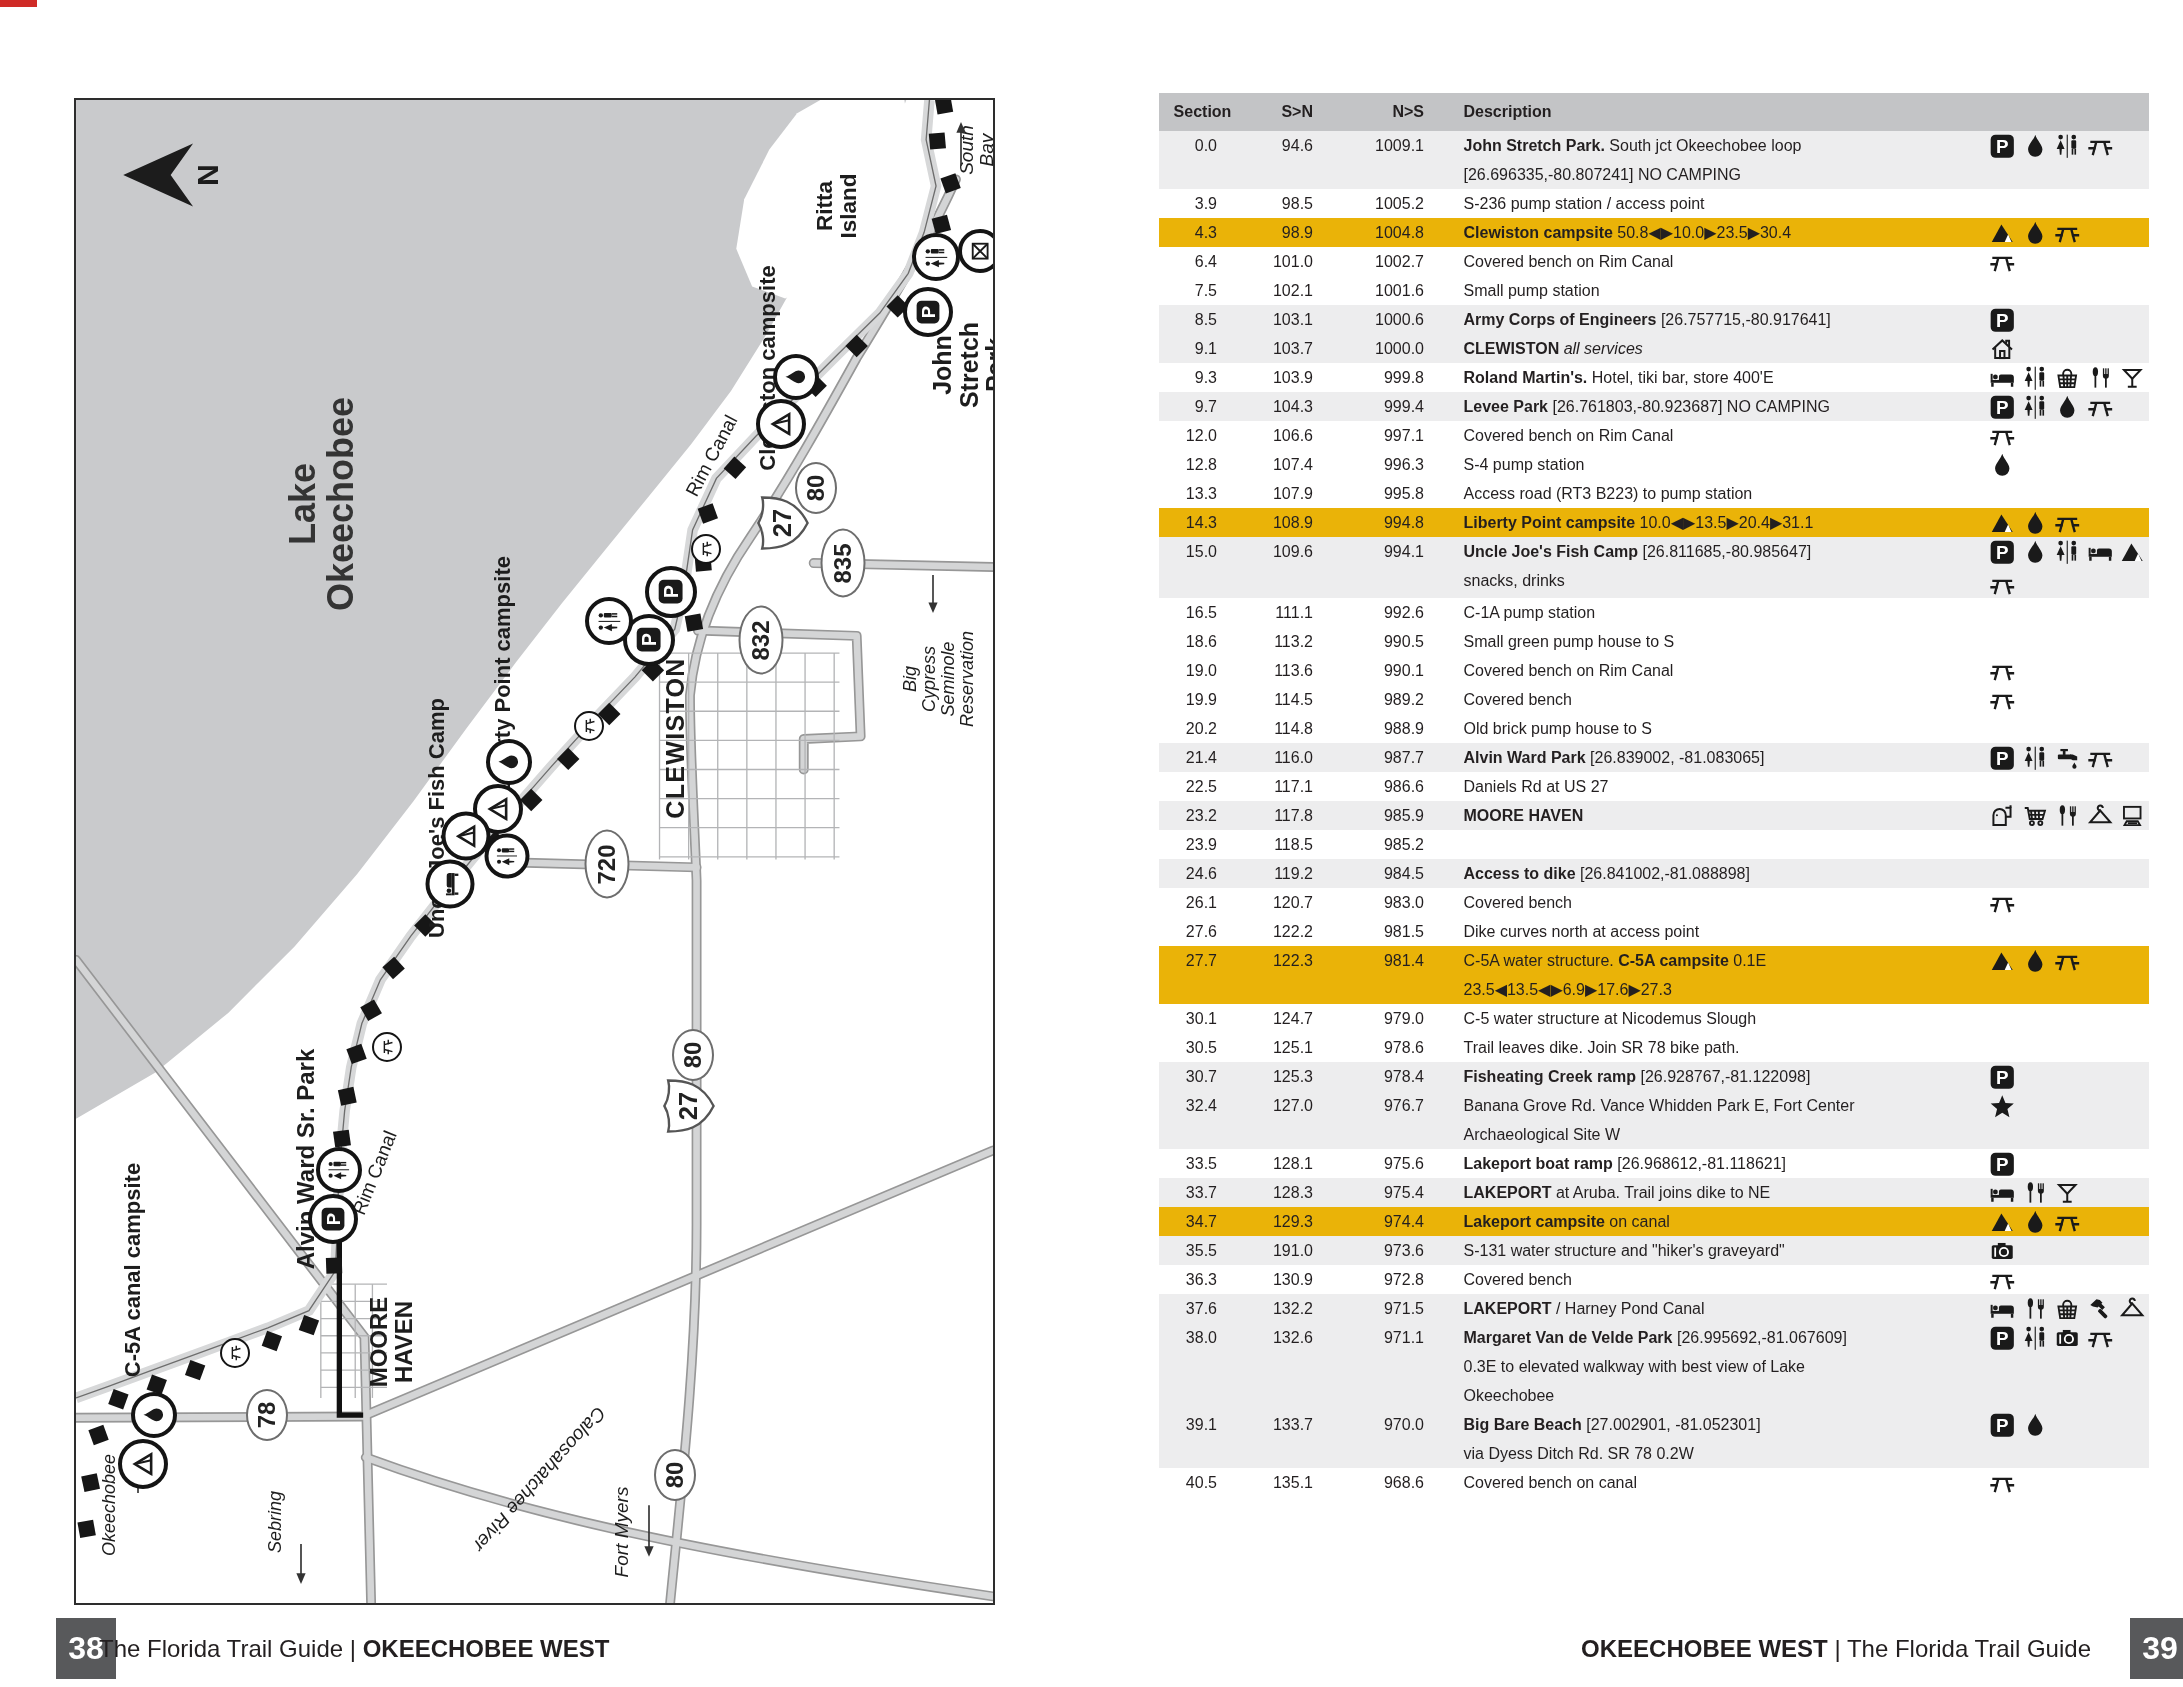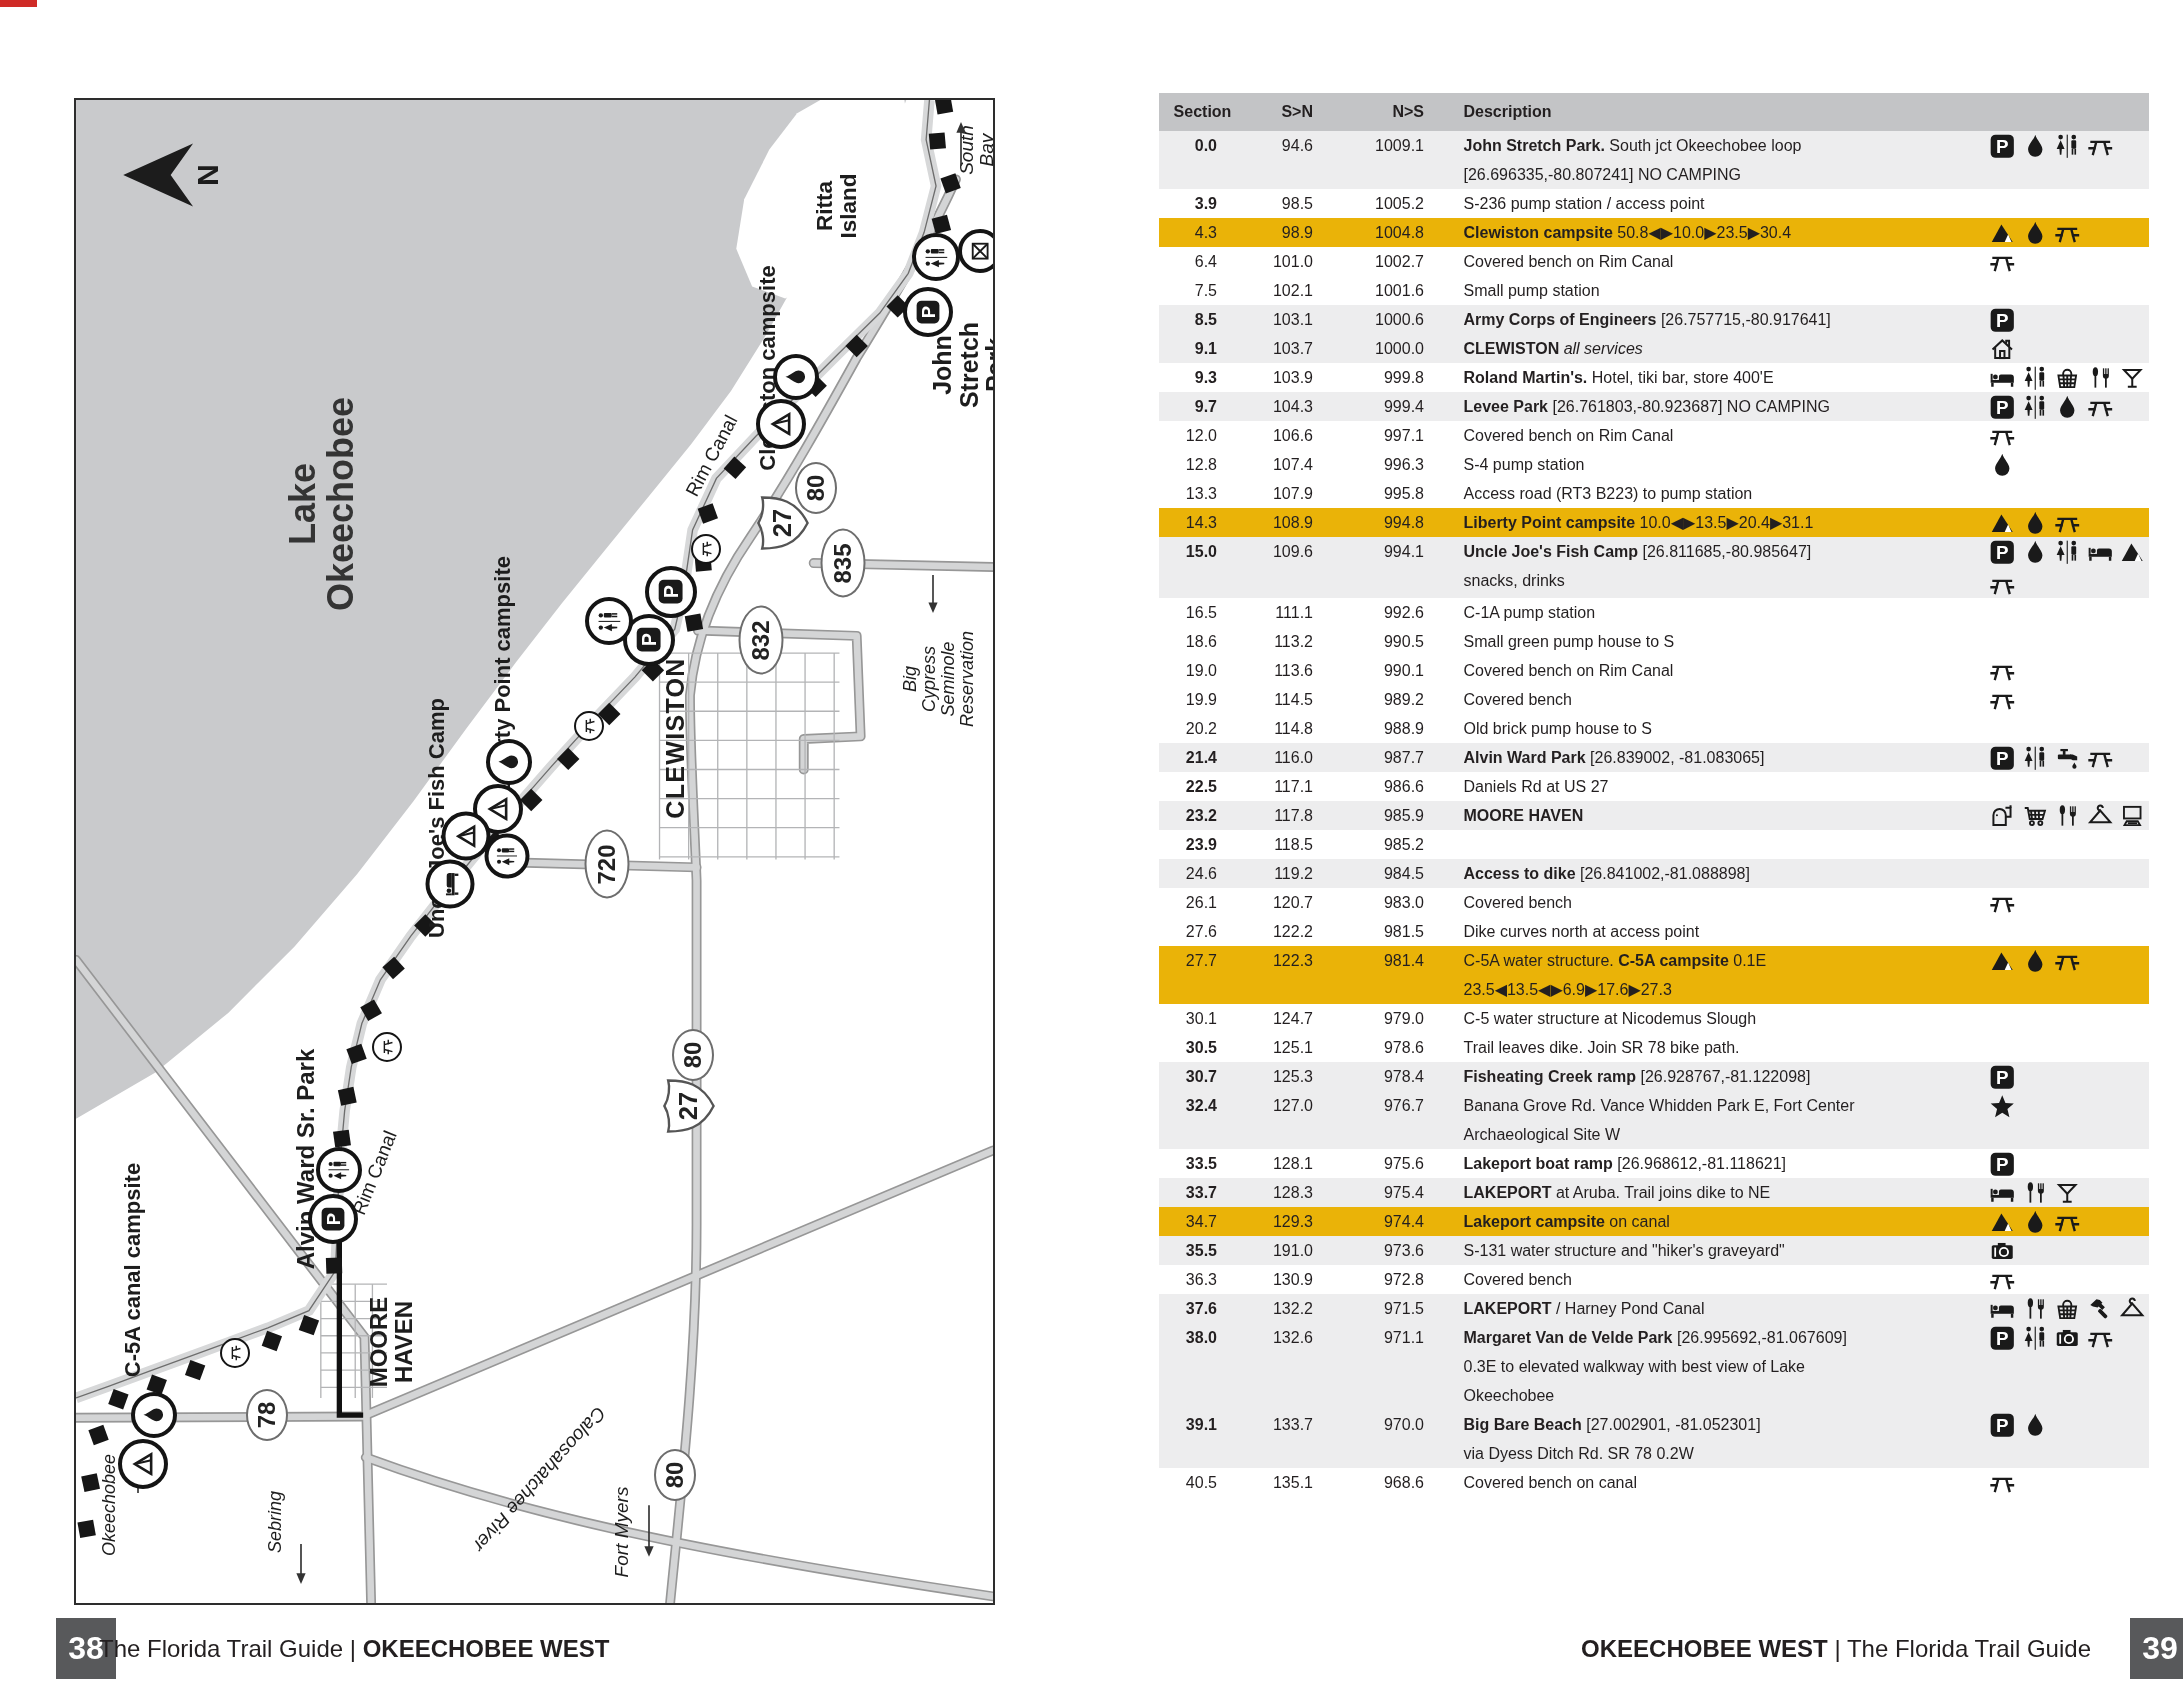--- a/index.html
+++ b/index.html
@@ -30,21 +30,21 @@
   #table{position:absolute;left:1159px;top:93px;width:990px;font-size:16px;}
   .thead,.trow{display:grid;grid-template-columns:78px 93px 111px 544px 164px;}
   .thead{background:#c3c4c6;height:38px;align-items:center;font-weight:bold;}
   .thead .h-sec{padding-left:14.6px;}
   .h-sn,.h-ns{text-align:right;padding-right:17px;}
   .h-desc{padding-left:22.5px;}
   .trow{align-items:start;}
   .trow.sh-l{background:#ededee;}
   .trow.sh-d{background:#eab308;}
   .c-sec{text-align:right;padding-right:20px;line-height:29px;}
-  .c-sec.bold{font-weight:bold;}
+  .c-sec.bold{font-weight:normal;}
   .c-sn,.c-ns{text-align:right;padding-right:17px;line-height:29px;}
   .c-desc{padding-left:22.5px;}
   .dline{line-height:29px;white-space:nowrap;}
   .dline b{font-weight:bold;}
   .dline i{font-style:italic;}
   .c-ic{display:flex;flex-wrap:wrap;gap:6px;padding:2px 0 0 4px;align-content:flex-start;}
   .ticon{width:26.5px;height:26.5px;display:inline-flex;}
   .ticon svg{width:26.5px;height:26.5px;}
   
   .pagebox{position:absolute;width:60px;height:61px;background:#58595b;color:#fff;

